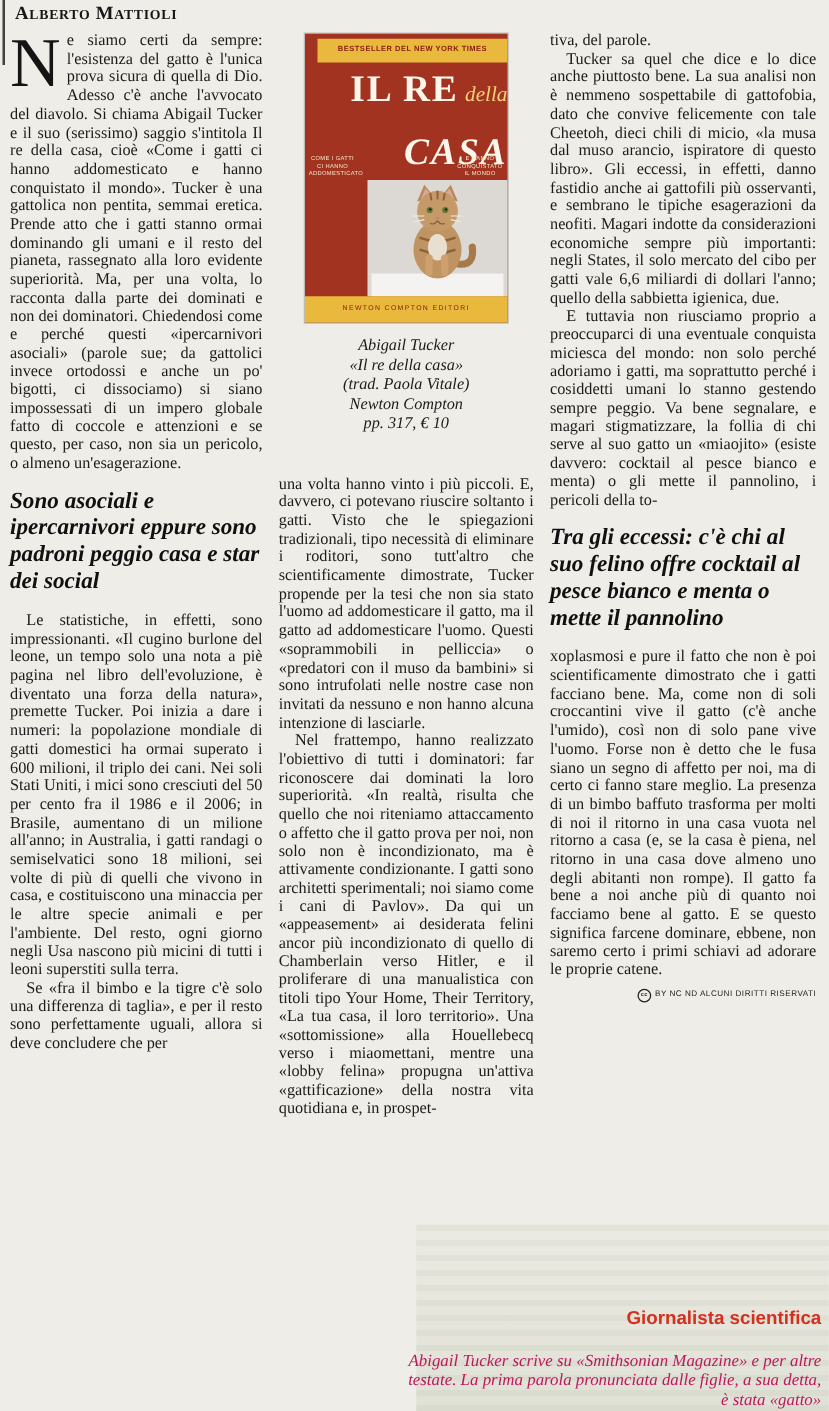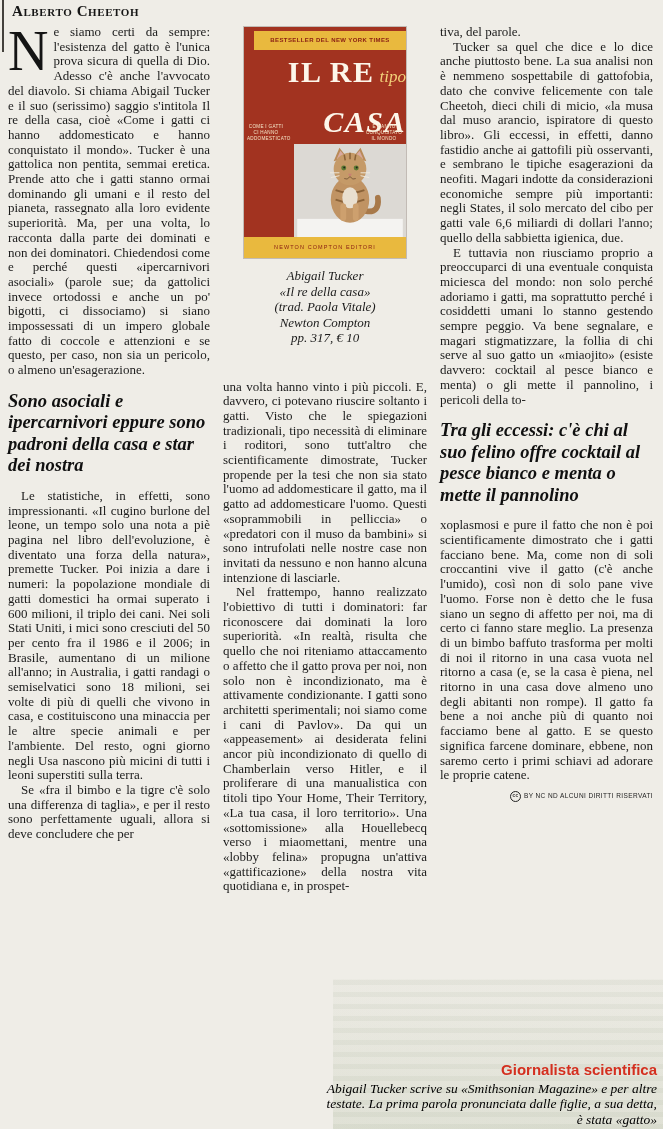--- a/index.html
+++ b/index.html
@@ -114,49 +114,49 @@
     background:
       linear-gradient(0deg, rgba(140,160,115,.14), rgba(140,160,115,.02)),
       repeating-linear-gradient(0deg, rgba(110,130,95,.08) 0 5px, rgba(110,130,95,.01) 5px 12px);
   }
 
   .footerbox { position:absolute; right:6px; bottom:2px; width:332px; text-align:right; }
   .footertitle {
     color:#d42f1f;
     font-family:"Liberation Sans", sans-serif;
     font-weight:bold; font-size:15px;
-    margin-bottom:3px;
-  }
-  .footertext { font-style:italic; font-size:13.5px; line-height:15.5px; color:#000000; }
+    margin-bottom:18px;
+  }
+  .footertext { font-style:italic; font-size:13.5px; line-height:15.5px; color:#be185d; }
 </style>
 </head>
 <body>
 
 <div class="page">
   <div class="edge-mark"></div>
 
-  <div class="byline">Alberto Cheetoh</div>
+  <div class="byline">Alberto Mattioli</div>
 
   <div class="cols">
 
     <div class="col col1">
       <p class="para noindent">
         <span class="dropcap">N</span><span>e siamo certi da sempre: l'esistenza del gatto è l'unica prova sicura di quella di Dio. Adesso c'è anche l'avvocato del diavolo. Si chiama Abigail Tucker e il suo (serissimo) saggio s'intitola Il re della casa, cioè «Come i gatti ci hanno addomesticato e hanno conquistato il mondo». Tucker è una gattolica non pentita, semmai eretica. Prende atto che i gatti stanno ormai dominando gli umani e il resto del pianeta, rassegnato alla loro evidente superiorità. Ma, per una volta, lo racconta dalla parte dei dominati e non dei dominatori. Chiedendosi come e perché questi «ipercarnivori asociali» (parole sue; da gattolici invece ortodossi e anche un po' bigotti, ci dissociamo) si siano impossessati di un impero globale fatto di coccole e attenzioni e se questo, per caso, non sia un pericolo, o almeno un'esagerazione.</span>
       </p>
-      <div class="pullquote">Sono asociali e ipercarnivori eppure sono padroni della casa e star dei nostra</div>
+      <div class="pullquote">Sono asociali e ipercarnivori eppure sono padroni peggio casa e star dei social</div>
       <p class="para">Le statistiche, in effetti, sono impressionanti. «Il cugino burlone del leone, un tempo solo una nota a piè pagina nel libro dell'evoluzione, è diventato una forza della natura», premette Tucker. Poi inizia a dare i numeri: la popolazione mondiale di gatti domestici ha ormai superato i 600 milioni, il triplo dei cani. Nei soli Stati Uniti, i mici sono cresciuti del 50 per cento fra il 1986 e il 2006; in Brasile, aumentano di un milione all'anno; in Australia, i gatti randagi o semiselvatici sono 18 milioni, sei volte di più di quelli che vivono in casa, e costituiscono una minaccia per le altre specie animali e per l'ambiente. Del resto, ogni giorno negli Usa nascono più micini di tutti i leoni superstiti sulla terra.</p>
       <p class="para">Se «fra il bimbo e la tigre c'è solo una differenza di taglia», e per il resto sono perfettamente uguali, allora si deve concludere che per</p>
     </div>
 
     <div class="col col2">
       <div class="bookcover">
         <div class="cover-banner">BESTSELLER DEL NEW YORK TIMES</div>
         <div class="cover-title-row">
           <span class="t-big">IL RE</span>
-          <span class="t-script">tipo</span>
+          <span class="t-script">della</span>
         </div>
         <div class="t-big t-casa">CASA</div>
         <div class="cover-sub left">Come i gatti ci hanno addomesticato</div>
         <div class="cover-sub right">e hanno conquistato il mondo</div>
         <div class="cover-photo">
           <svg viewBox="0 0 110 100" width="112" height="96">
             <rect x="0" y="0" width="110" height="100" fill="#dcd9d4"></rect>
             <rect x="0" y="78" width="110" height="22" fill="#f4f3f1"></rect>
             <path d="M72 70 q14 2 12 -14" stroke="#a8794a" stroke-width="6" fill="none" stroke-linecap="round"></path>
             <ellipse cx="55" cy="58" rx="20" ry="24" fill="#c09363"></ellipse>

